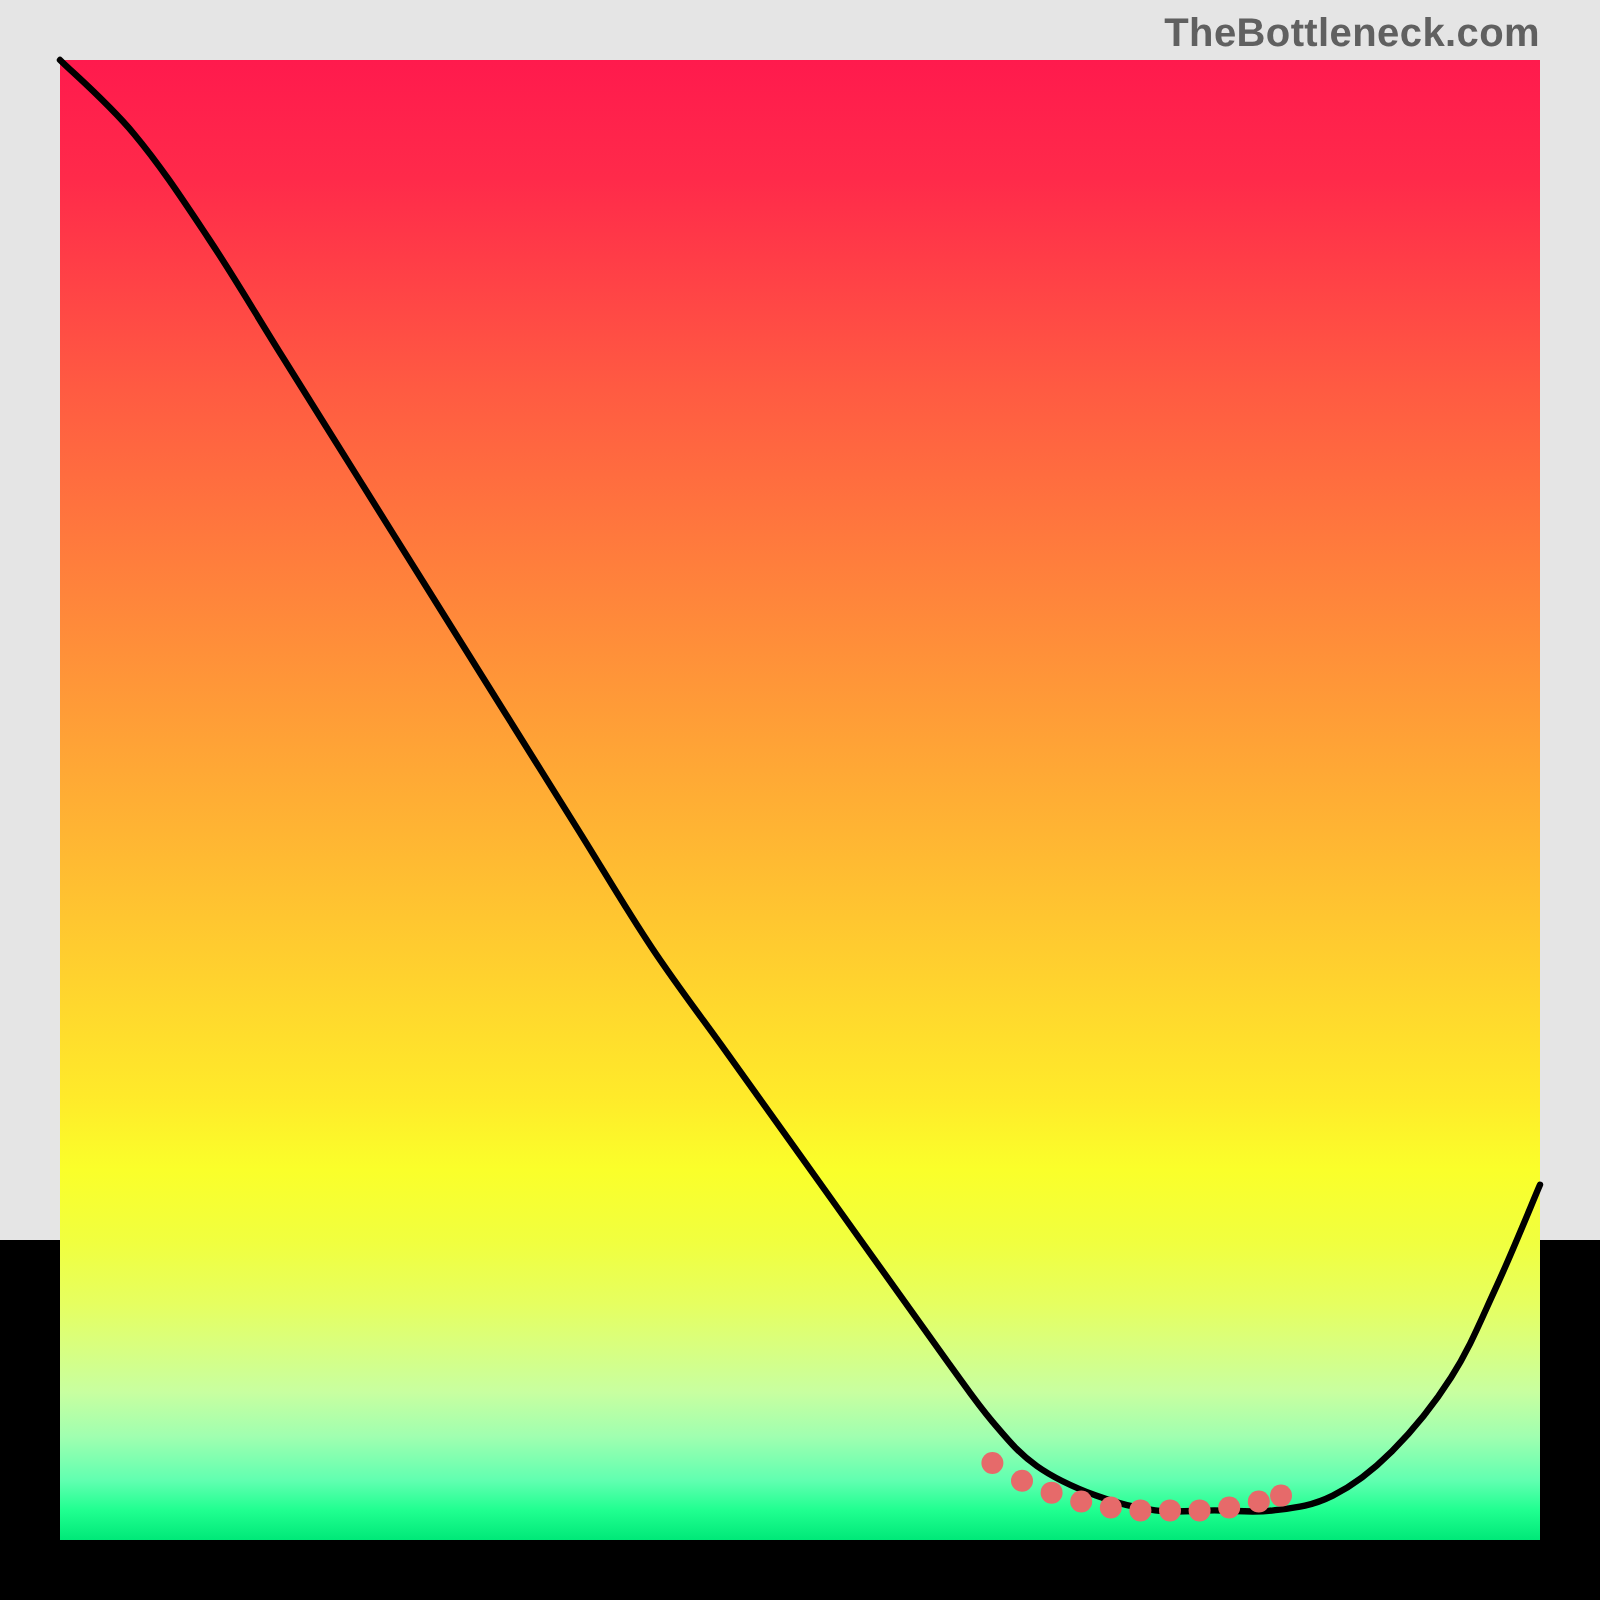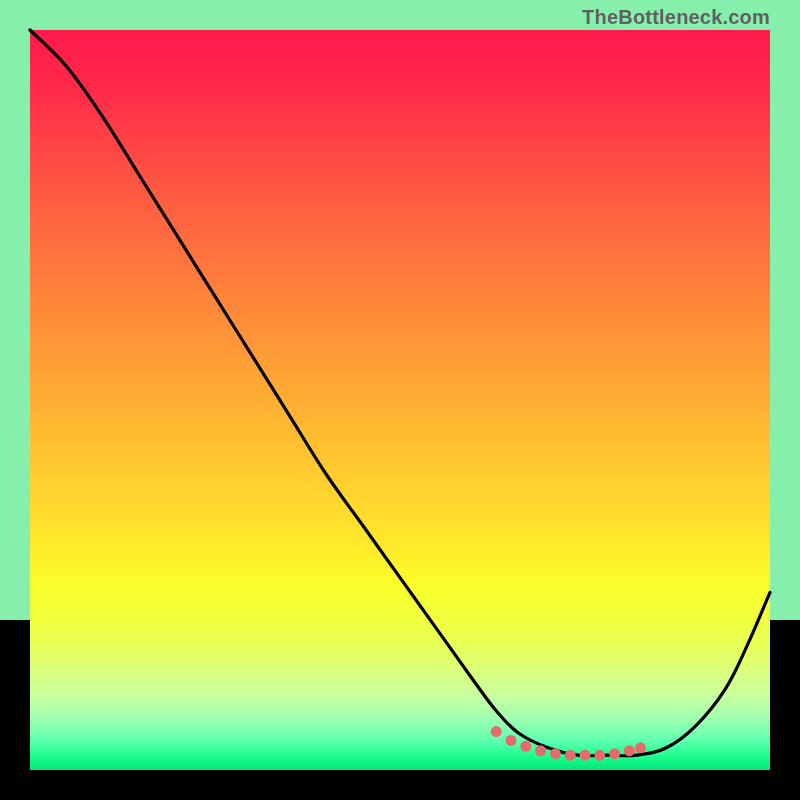--- a/index.html
+++ b/index.html
@@ -9,21 +9,21 @@
     height: 800px;
     background: #000;
     overflow: hidden;
   }
   .frame {
     position: absolute;
     left: 0;
     top: 0;
     width: 800px;
     height: 620px;
-    background: #86efac;
+    background: #e5e5e5;
   }
   .plot-area {
     position: absolute;
     left: 30px;
     top: 30px;
     width: 740px;
     height: 740px;
     background: linear-gradient(to bottom,
       #ff1a4d 0%,
       #ff2a4a 8%,

